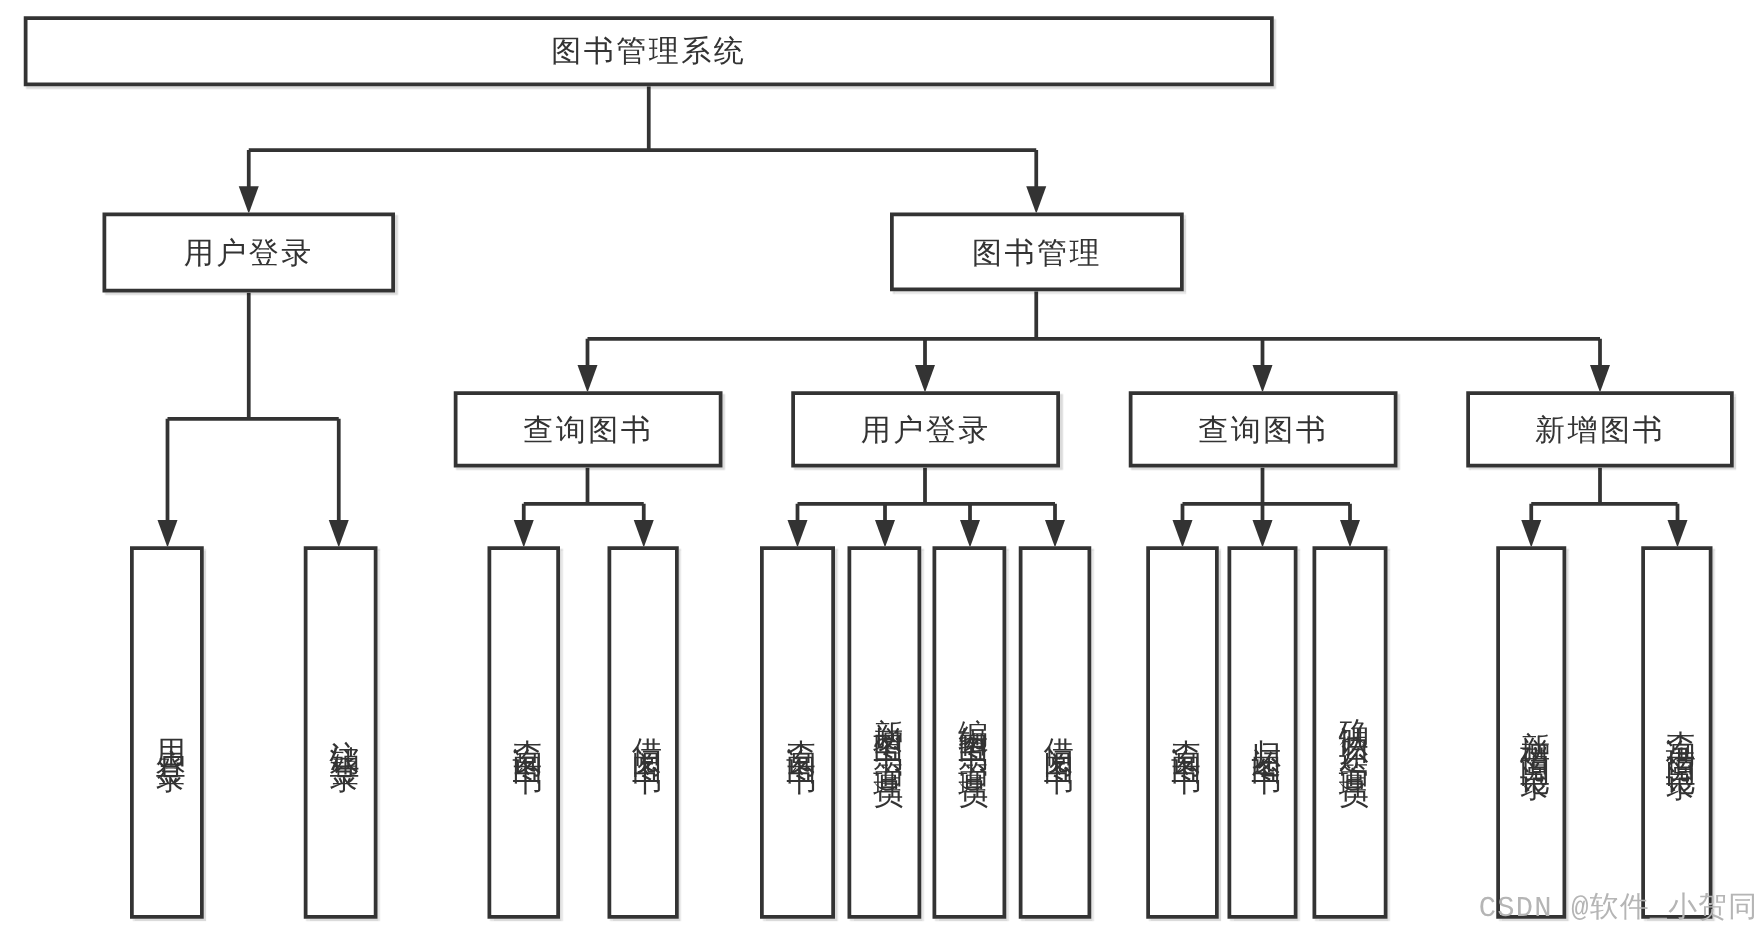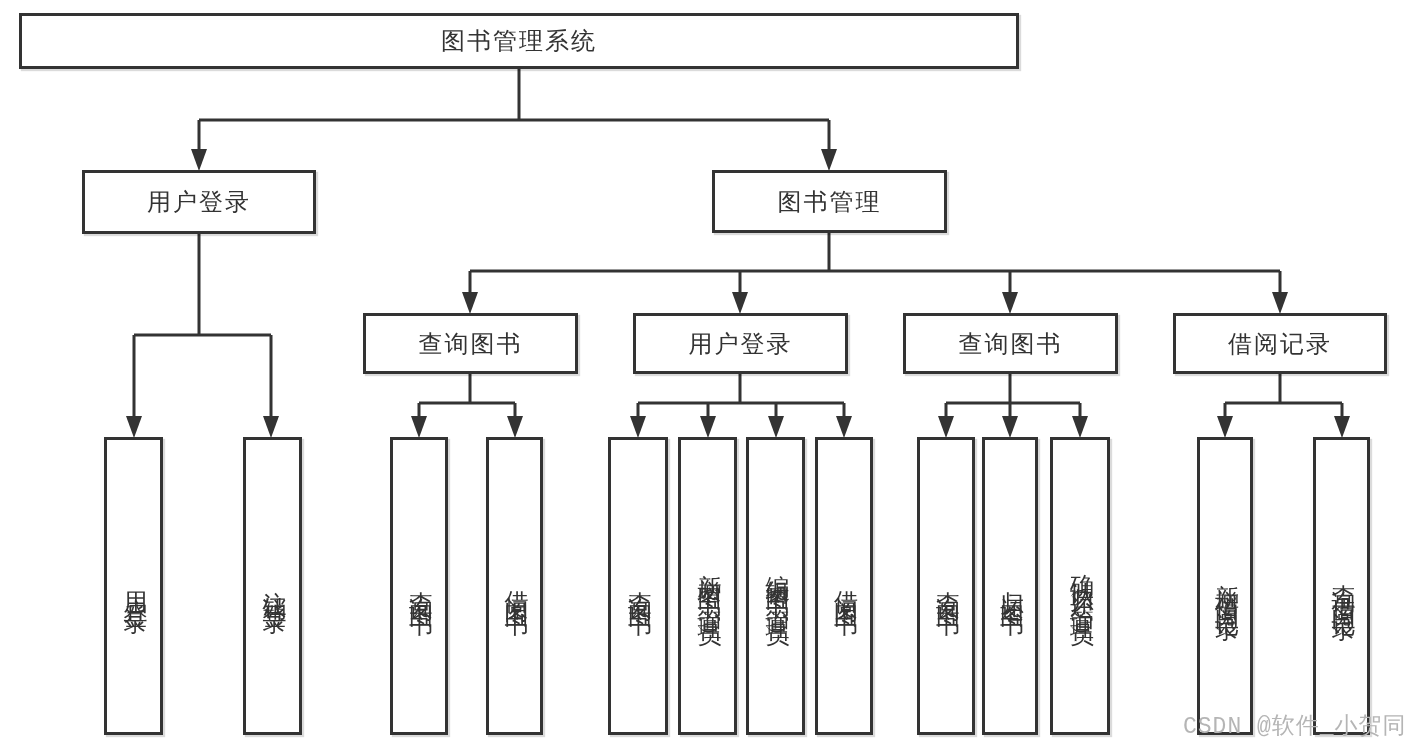--- a/index.html
+++ b/index.html
@@ -105,21 +105,21 @@
   <div class="node" style="left:363px;top:313px;width:215px;height:61px">
     <span class="lbl">查询图书</span>
   </div>
   <div class="node" style="left:633px;top:313px;width:215px;height:61px">
     <span class="lbl">用户登录</span>
   </div>
   <div class="node" style="left:903px;top:313px;width:215px;height:61px">
     <span class="lbl">查询图书</span>
   </div>
   <div class="node" style="left:1173px;top:313px;width:214px;height:61px">
-    <span class="lbl">借阅记录</span>
+    <span class="lbl">新增图书</span>
   </div>
 
   <div class="node leaf" style="left:104px;width:59px">
     <span class="lbl">用户登录</span>
   </div>
   <div class="node leaf" style="left:243px;width:59px">
     <span class="lbl">注销登录</span>
   </div>
 
   <div class="node leaf" style="left:390px;width:58px">

